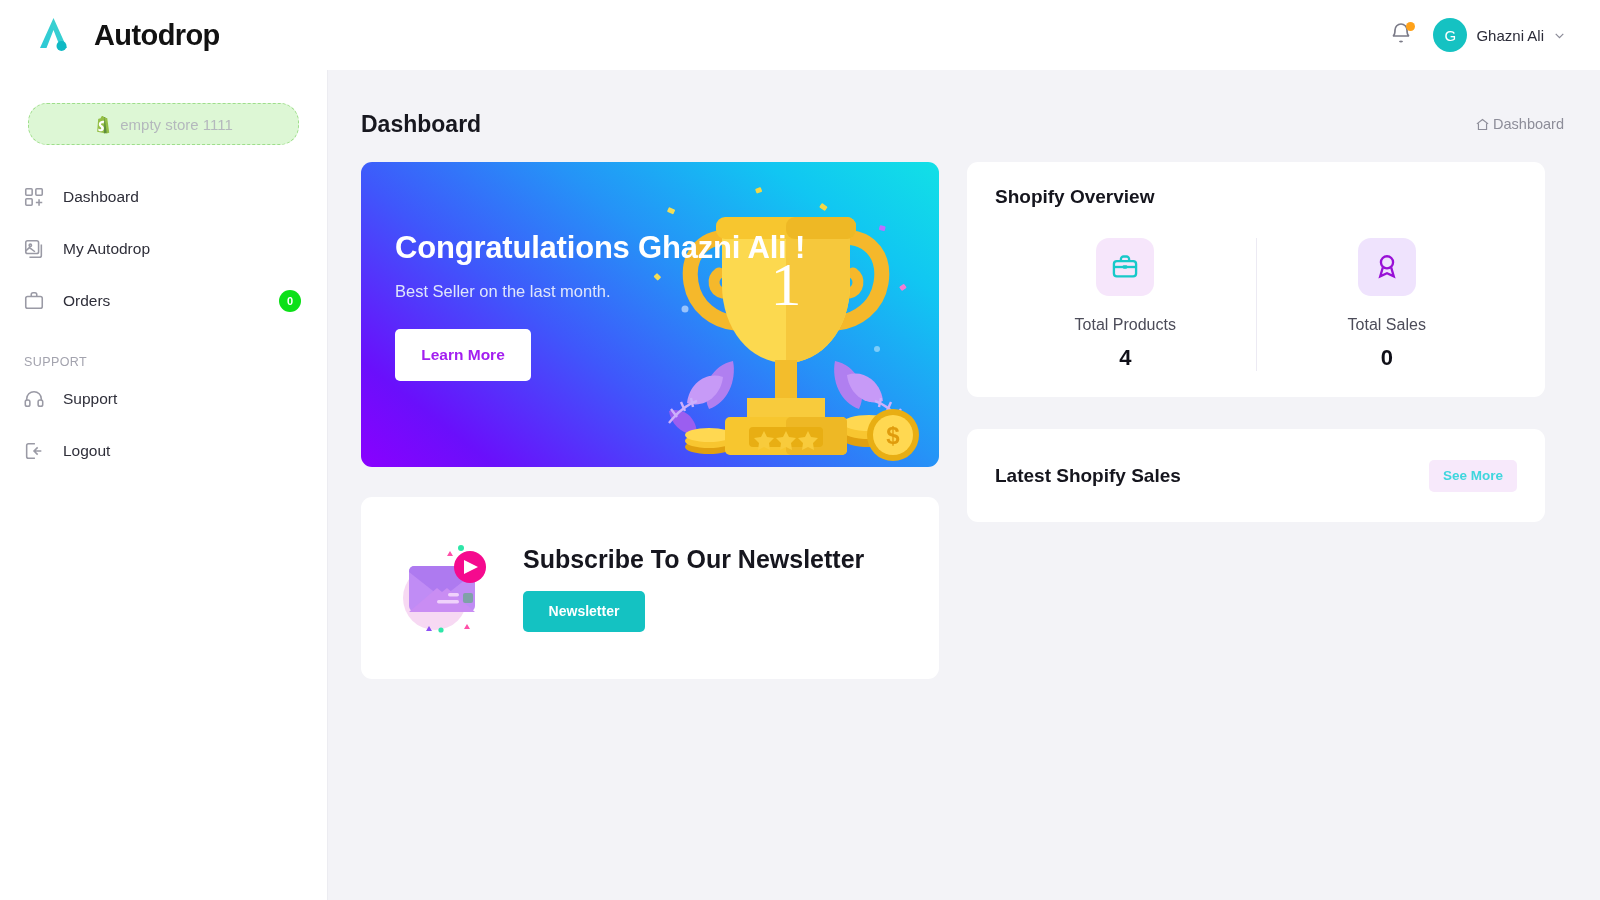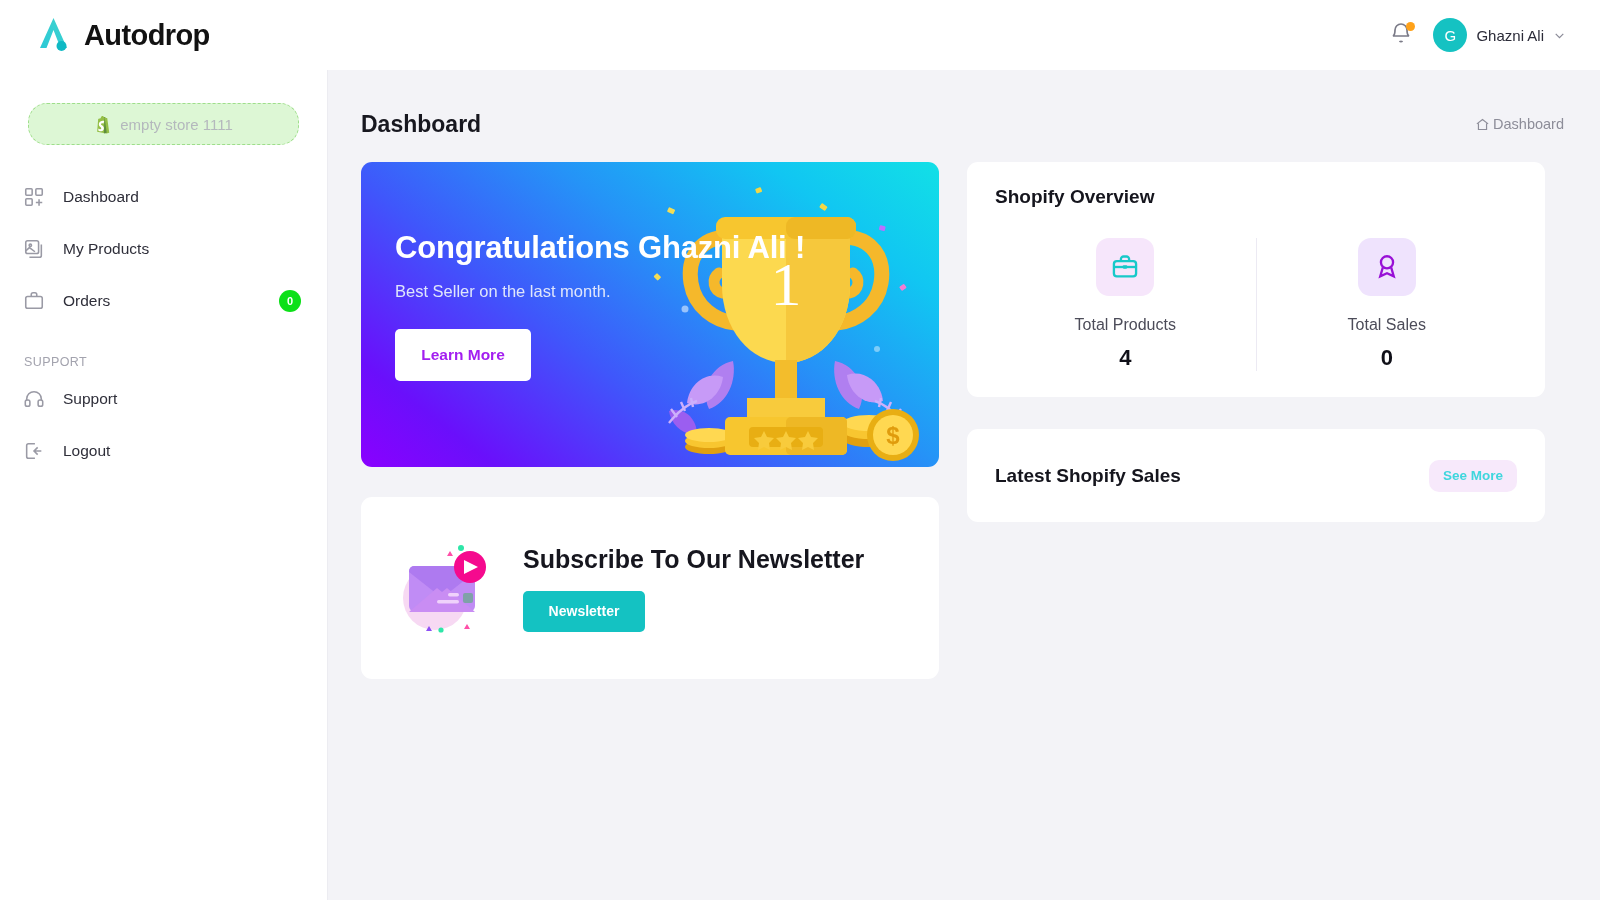--- a/index.html
+++ b/index.html
@@ -14,21 +14,21 @@
   .topbar {
     position: absolute; top: 0; left: 0;
     width: 1600px; height: 70px;
     background: #ffffff;
     display: flex; align-items: center;
     z-index: 30;
   }
   .logo-wrap {
     width: 328px; height: 70px;
     display: flex; align-items: center; padding-left: 34px;
-    gap: 10px;
+    gap: 20px;
   }
   .logo-mark { width: 40px; height: 38px; display: block; }
   .logo-text {
     font-size: 29px; font-weight: bold; color: #121212;
     letter-spacing: -0.6px;
   }
   .announce {
     margin-left: 8px;
     background: #f4f4f7;
     border-radius: 22px;
@@ -189,21 +189,21 @@
   .stat-label { margin-top: 20px; font-size: 16px; color: #4c4c59; }
   .stat-value { margin-top: 11px; font-size: 22px; font-weight: bold; color: #101018; }
 
   .latest {
     margin-top: 32px; height: 93px;
     display: flex; align-items: center;
     padding: 0 28px;
   }
   .see-more {
     margin-left: auto;
-    background: #f7e9fb; border: none; border-radius: 10px;
+    background: #f7e9fb; border: none; border-radius: 5px;
     height: 32px; padding: 0 14px;
     color: #3fd6dd; font-size: 13.5px; font-weight: bold;
     cursor: pointer;
   }
 </style>
 </head>
 <body>
 
 <div class="topbar">
 
@@ -264,21 +264,21 @@
     </div>
 
 
     <div class="nav-item">
       <svg class="nav-ico" viewBox="0 0 24 24" fill="none" stroke="currentColor" stroke-width="1.7">
         <rect x="3" y="3" width="14" height="14" rx="2"></rect>
         <circle cx="8" cy="8" r="1.3"></circle>
         <path d="M3 14l4-3.5 6 4.5"></path>
         <path d="M20 7v12a2 2 0 0 1-2 2H7"></path>
       </svg>
-      <span class="nav-label">My Products</span>
+      <span class="nav-label">My Autodrop</span>
     </div>
 
     <div class="nav-item">
       <svg class="nav-ico" viewBox="0 0 24 24" fill="none" stroke="currentColor" stroke-width="1.7">
         <rect x="3" y="7" width="18" height="13" rx="2"></rect>
         <path d="M9 7V5a2 2 0 0 1 2-2h2a2 2 0 0 1 2 2v2"></path>
       </svg>
       <span class="nav-label">Orders</span>
       <span class="nav-badge">0</span>
     </div>

